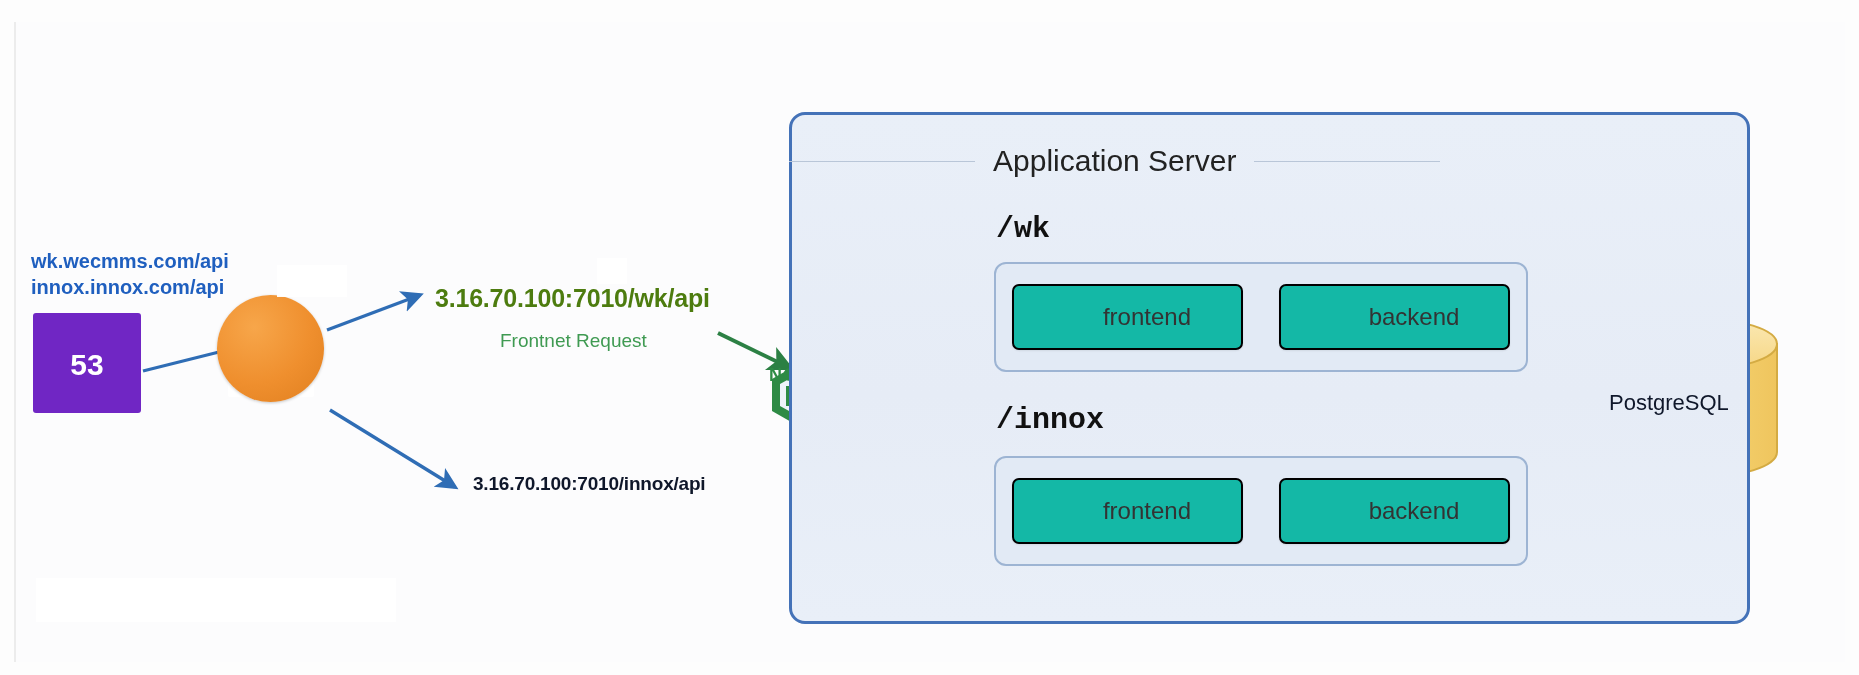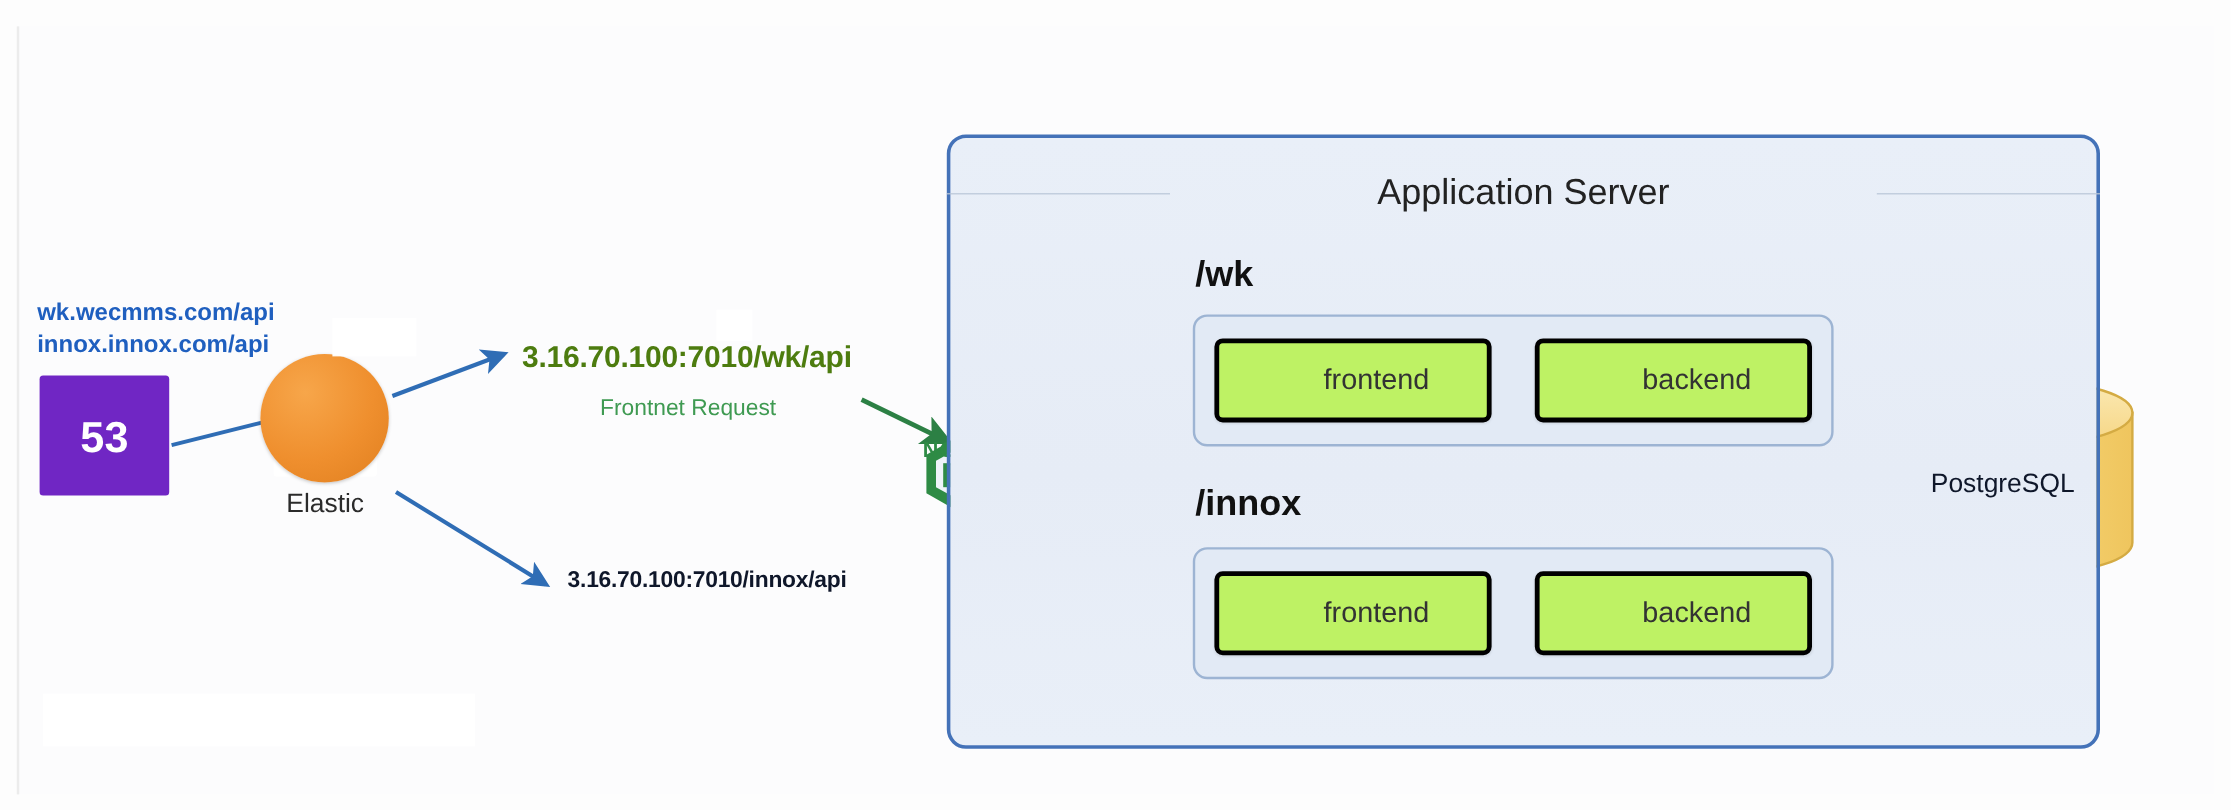--- a/index.html
+++ b/index.html
@@ -47,21 +47,21 @@
     justify-content: center;
   }
   #route53 .shield-num {
     position: absolute;
     left: 0; top: 0;
     width: 108px; height: 100px;
     display: flex;
     align-items: center;
     justify-content: center;
     color: #ffffff;
-    font-size: 36px;
+    font-size: 30px;
     font-weight: 700;
     letter-spacing: 0px;
     font-family: "Liberation Sans", sans-serif;
     padding-top: 3px;
     box-sizing: border-box;
   }
 
   
   #elb-circle {
     position: absolute;
@@ -168,42 +168,42 @@
     box-sizing: border-box;
   }
   #app-title-row {
     position: absolute;
     left: 789px;
     top: 140px;
     width: 961px;
     height: 42px;
     display: flex;
     align-items: center;
-    justify-content: space-between;
+    justify-content: flex-start;
     gap: 18px;
   }
   #app-title-row .rule {
     height: 1px;
     background: #b9c6d8;
     flex: 0 0 186px;
   }
   #app-title {
     color: #222222;
     font-size: 30px;
     font-weight: 400;
     white-space: nowrap;
     font-family: "Liberation Sans", sans-serif;
   }
 
   .route-label {
     position: absolute;
     color: #111111;
     font-size: 30px;
     font-weight: 700;
-    font-family: Liberation Sans, sans-serif;
+    font-family: Liberation Mono, monospace;
   }
   #label-wk  { left: 996px; top: 212px; }
   #label-innox { left: 996px; top: 403px; }
 
   .tier-box {
     position: absolute;
     width: 534px;
     height: 110px;
     border: 2px solid #9db4d3;
     border-radius: 12px;
@@ -213,22 +213,22 @@
     align-items: center;
     justify-content: space-between;
     padding: 0 16px;
   }
   #tier-wk    { left: 994px; top: 262px; }
   #tier-innox { left: 994px; top: 456px; }
 
   .svc-box {
     width: 216px;
     height: 62px;
-    background: #bef264;
-    border: 4px solid #000000;
+    background: #14b8a6;
+    border: 2px solid #000000;
     border-radius: 7px;
     display: flex;
     align-items: center;
     justify-content: center;
     color: #333333;
     font-size: 24px;
     font-family: "Liberation Sans", sans-serif;
     box-shadow: 0 1px 2px rgba(0,0,0,0.08);
     padding-left: 39px;
   }
@@ -349,21 +349,20 @@
     <div class="shield-num">53</div>
   </div>
 
   <div id="urls">
     <div>wk.wecmms.com/api</div>
     <div>innox.innox.com/api</div>
   </div>
 
   <div id="elb-circle"></div>
   <div id="elb-label">
-    <div>Elastic</div>
   </div>
 
   <div id="frontnet-url">3.16.70.100:7010/wk/api</div>
   <div id="frontnet-label">Frontnet Request</div>
   <div id="backend-url">3.16.70.100:7010/innox/api</div>
 
   <div id="nginx">
     <div id="nginx-word">NGINX</div>
   </div>
 

